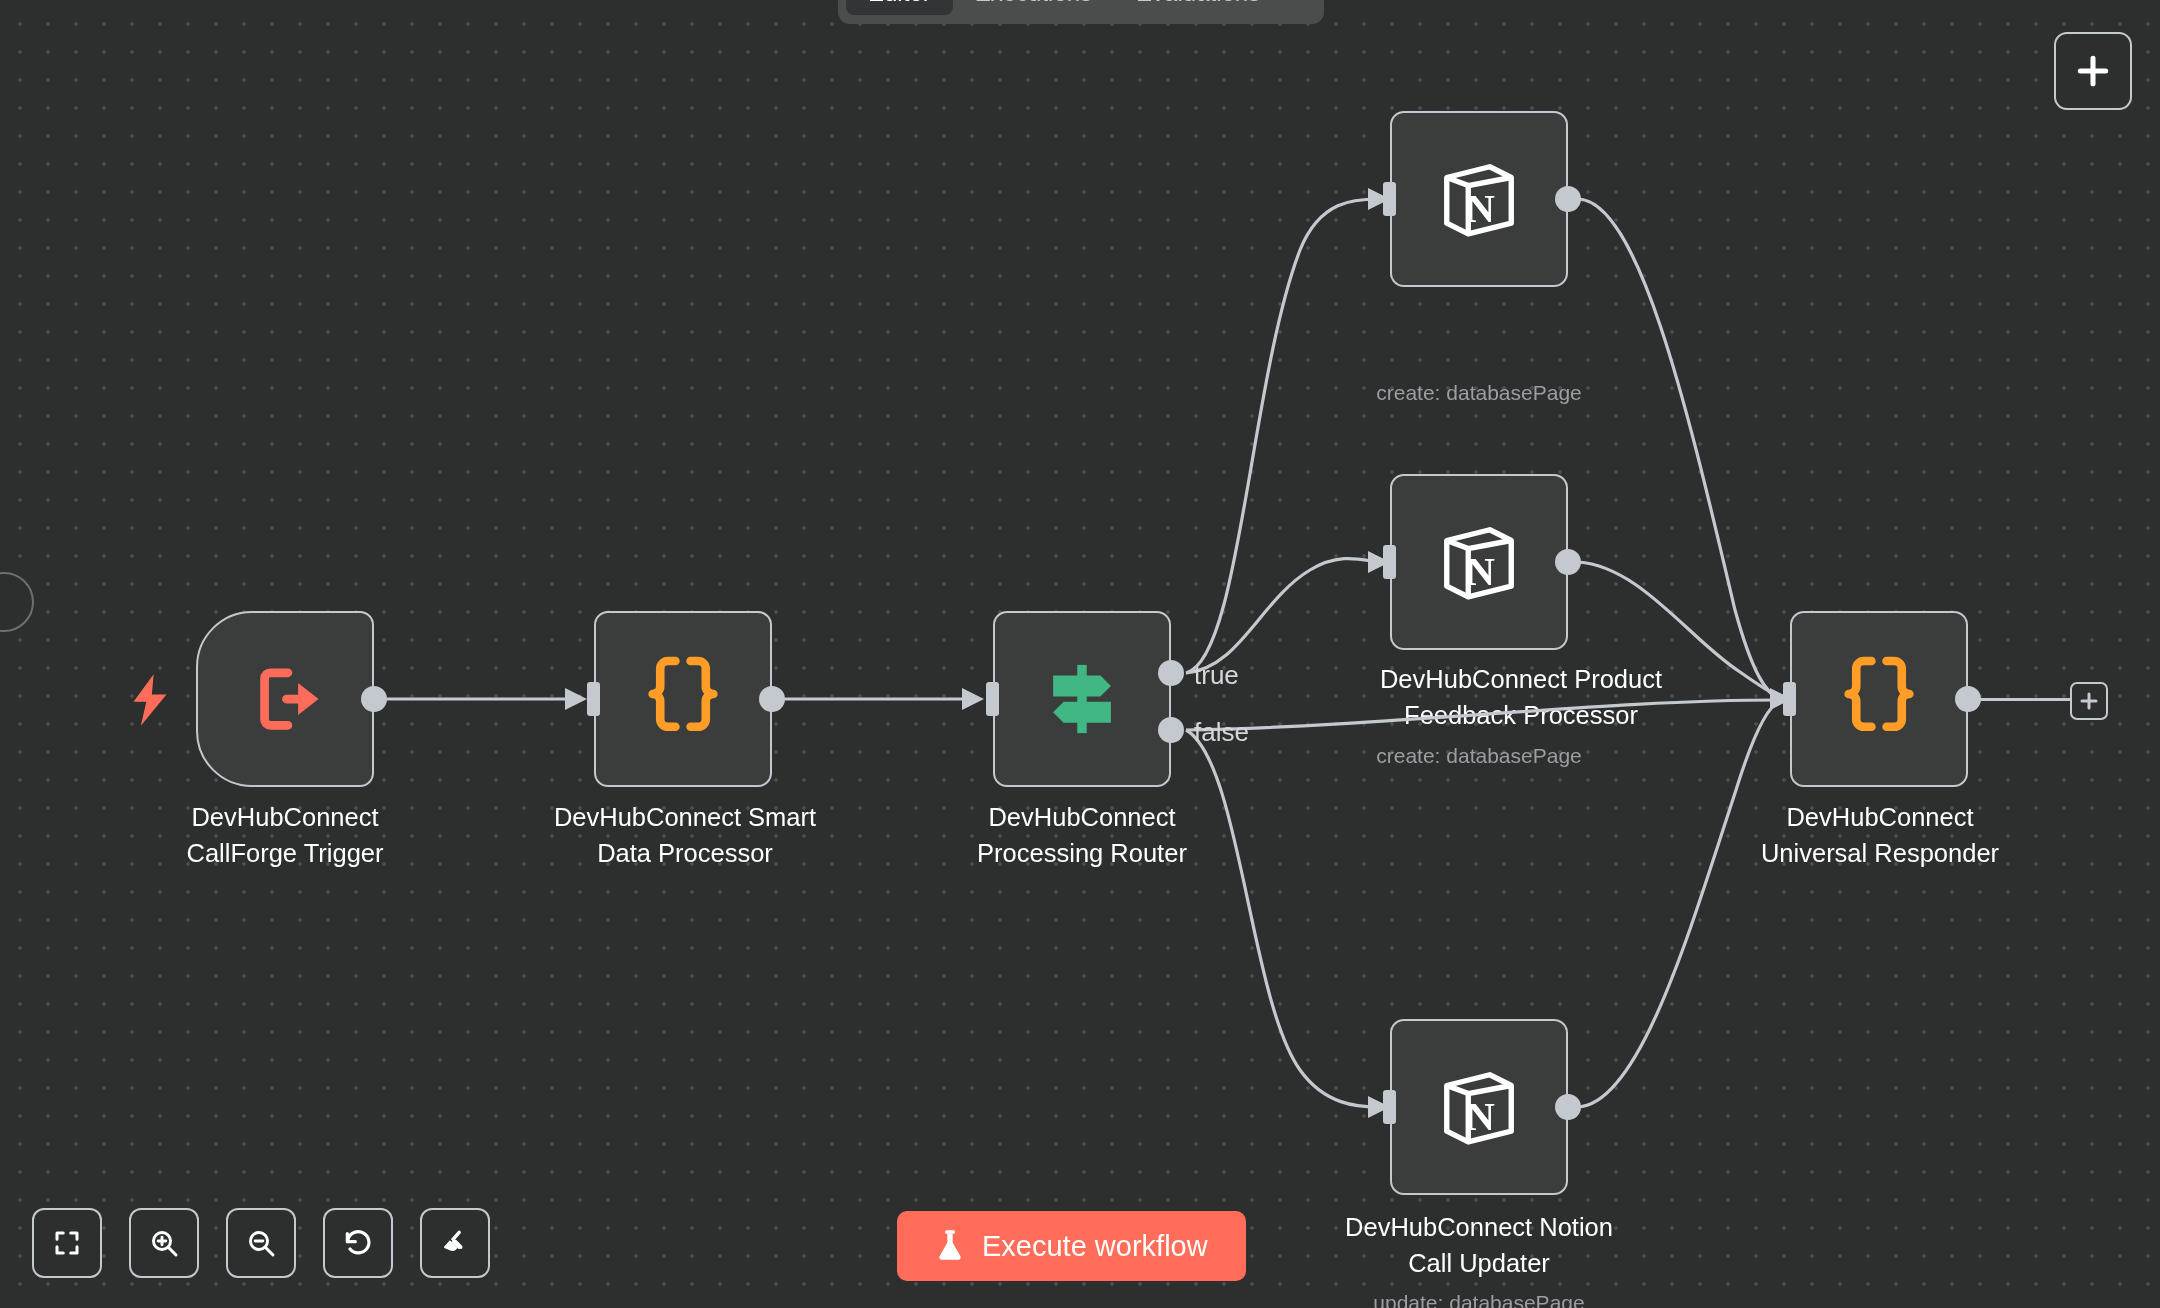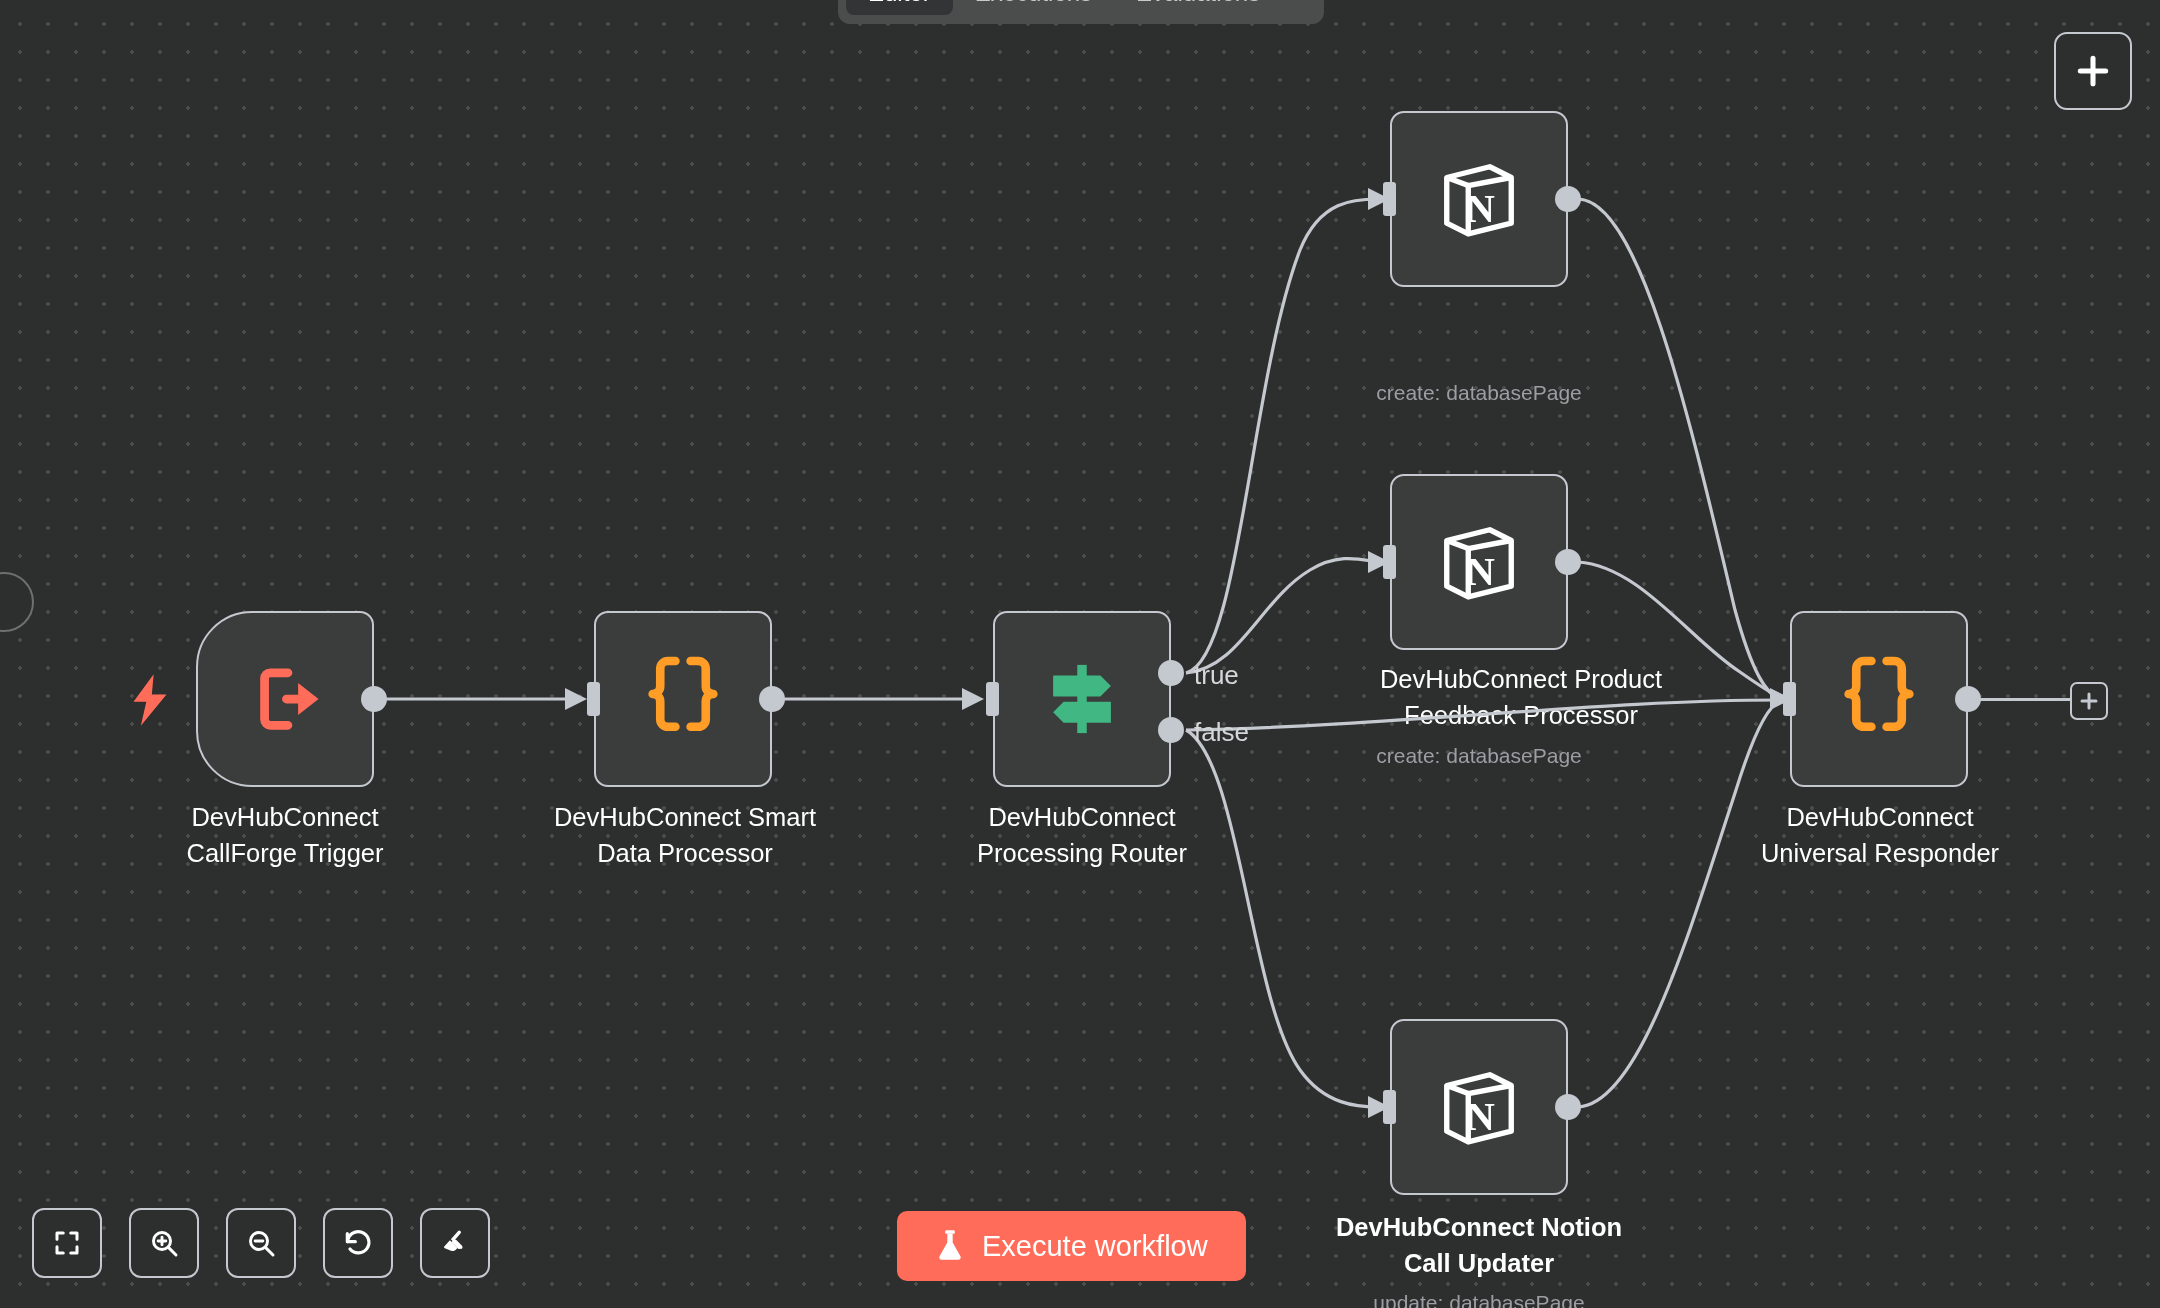--- a/index.html
+++ b/index.html
@@ -335,21 +335,21 @@
           <path d="M8 16 L40 8 L56 16 L56 50 L24 58 L8 50 Z"></path>
           <path d="M8 16 L24 22 L56 16"></path>
           <path d="M24 22 L24 58"></path>
         </g>
         <text x="33" y="49" font-family="'Liberation Serif', serif" font-size="30" font-weight="bold" fill="#ffffff" text-anchor="middle">N</text>
       </svg>
     </div>
     <div class="in-stub" style="left:-7px; top:71px;"></div>
     <div class="out-dot" style="left:165px; top:75px;"></div>
   </div>
-  <div class="node-caption" style="left:1284px; top:1209px; width:390px;font-weight:bold;">DevHubConnect Notion
+  <div class="node-caption" style="left:1284px; top:1209px; width:390px;">DevHubConnect Notion
 Call Updater</div>
   <div class="node-subcaption" style="left:1284px; top:1289px; width:390px;">update: databasePage</div>
 
   <div class="node" style="left:1790px; top:611px;">
     <div class="node-box" style="width:178px; height:176px;">
       <svg width="78" height="86" viewBox="0 0 30 34">
         <path d="M12 2 h-3 a3 3 0 0 0 -3 3 v7 a3 3 0 0 1 -3 3 a3 3 0 0 1 3 3 v7 a3 3 0 0 0 3 3 h3" fill="none" stroke="#ff9d26" stroke-width="3.4" stroke-linecap="round" stroke-linejoin="round"></path>
         <path d="M18 2 h3 a3 3 0 0 1 3 3 v7 a3 3 0 0 0 3 3 a3 3 0 0 0 -3 3 v7 a3 3 0 0 1 -3 3 h-3" fill="none" stroke="#ff9d26" stroke-width="3.4" stroke-linecap="round" stroke-linejoin="round"></path>
       </svg>
     </div>

